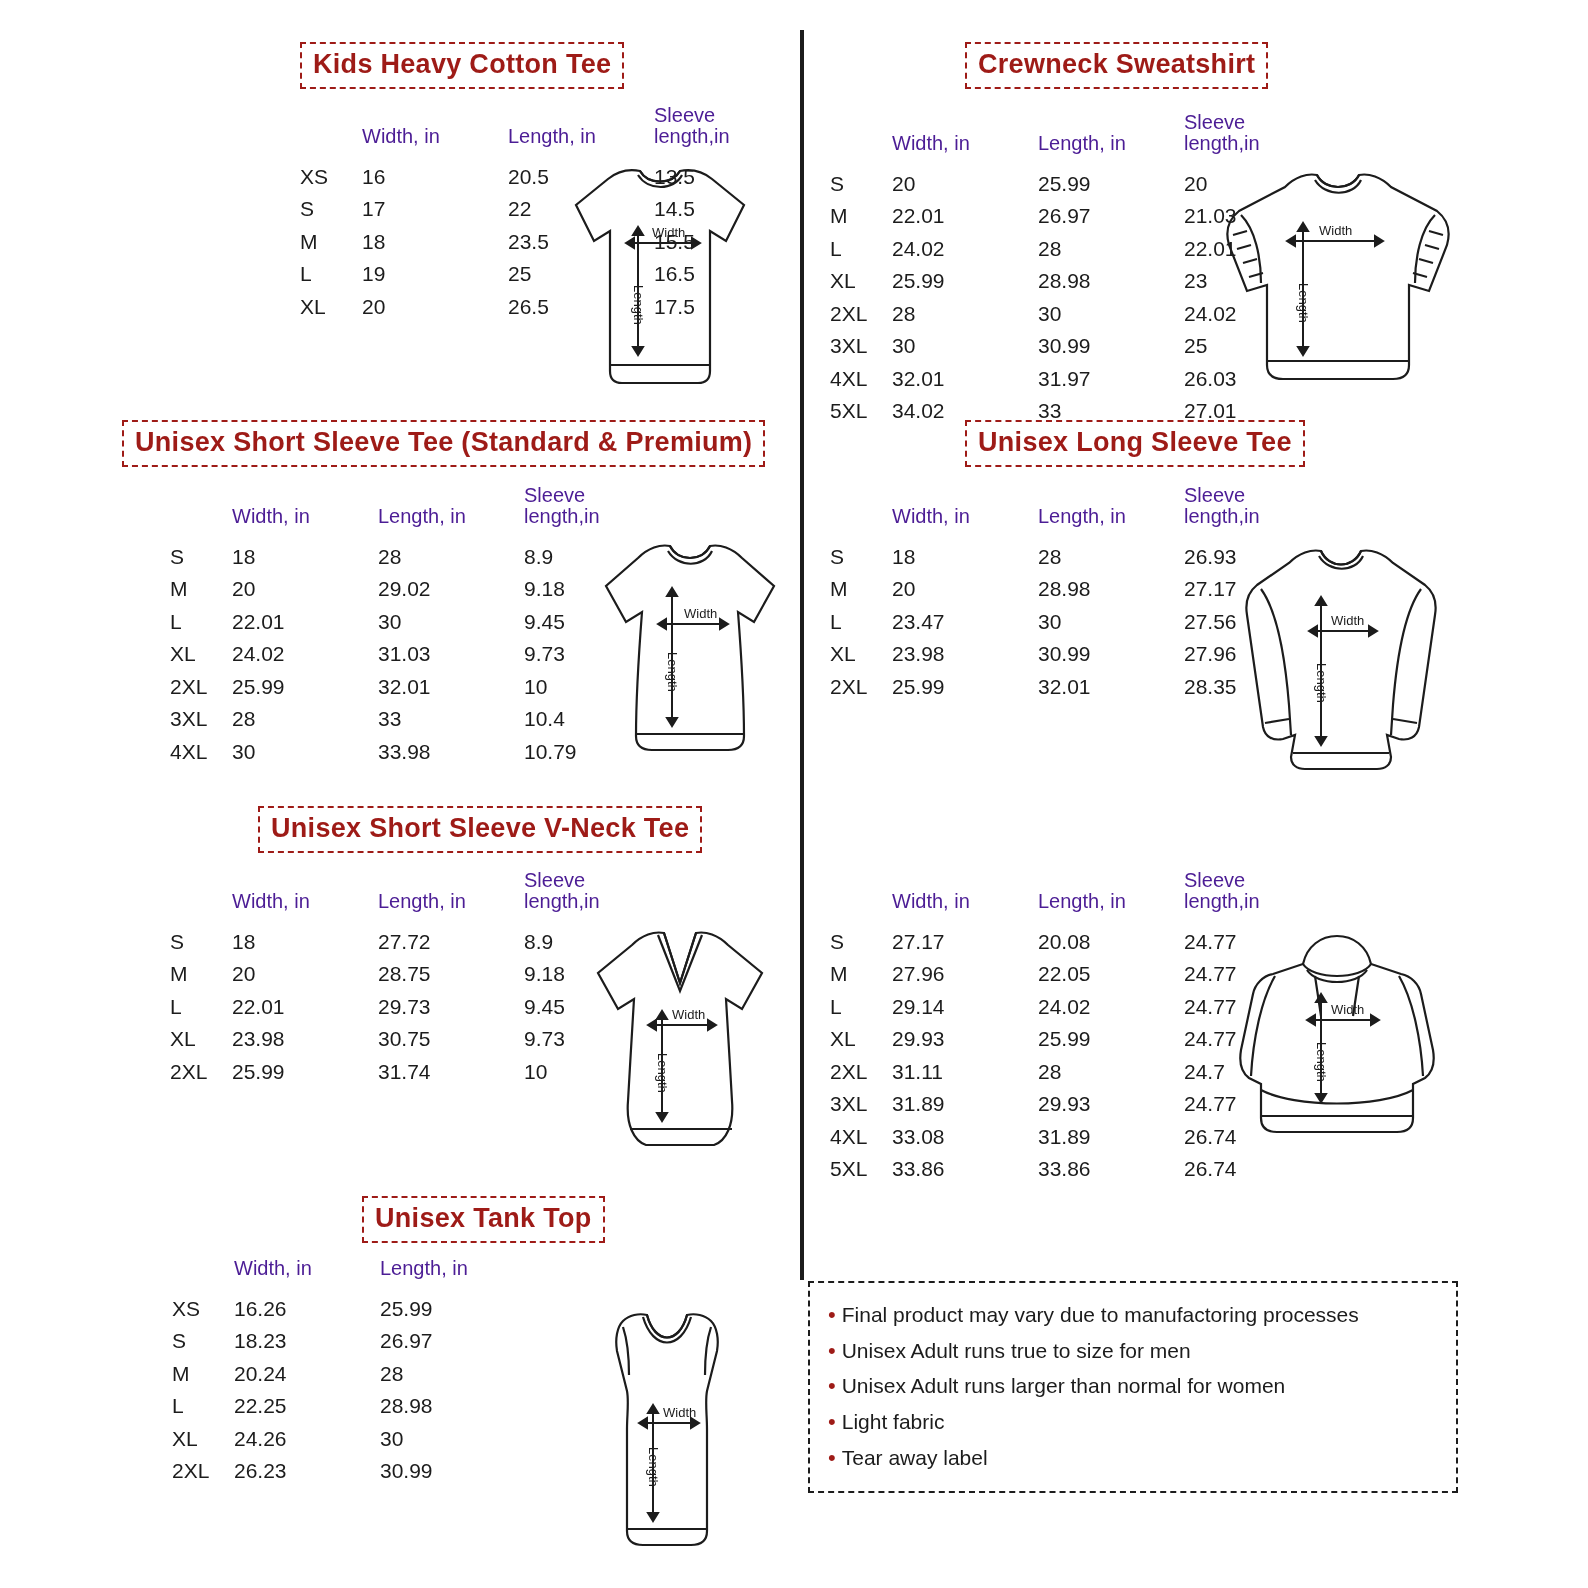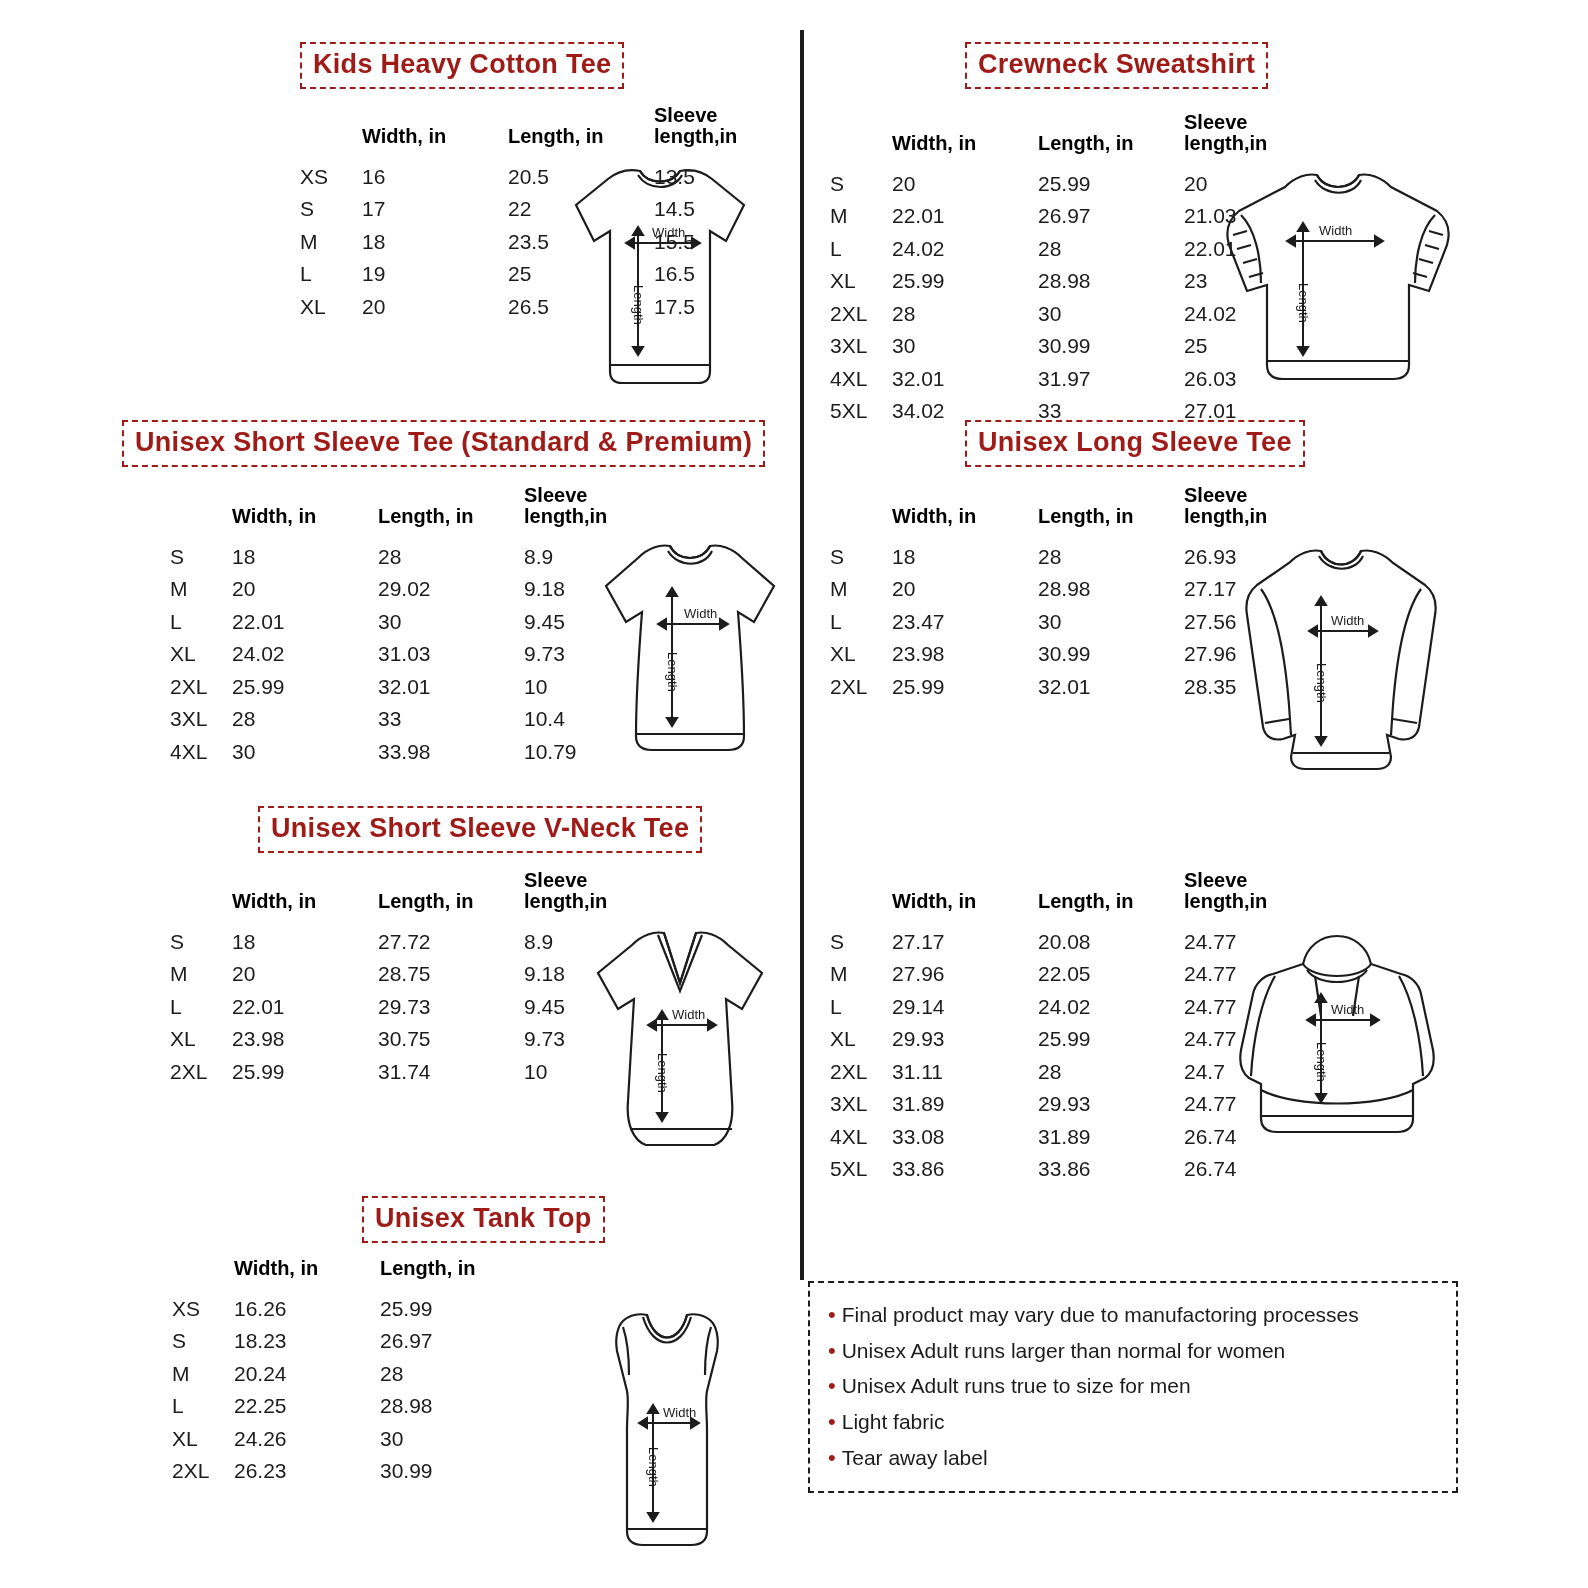--- a/index.html
+++ b/index.html
@@ -42,22 +42,22 @@
     letter-spacing: 0.3px;
     padding: 5px 11px 7px 11px;
     white-space: nowrap;
   }
   .tbl {
     margin-top: 16px;
     border-collapse: collapse;
     font-size: 21px;
   }
   .tbl th {
-    color: #000000;
-    font-weight: bold;
+    color: #4c1d95;
+    font-weight: normal;
     font-size: 20px;
     text-align: left;
     padding: 0 0 14px 0;
     vertical-align: bottom;
     line-height: 1.05;
     white-space: nowrap;
     margin-top: 22px;
   }
   .tbl td {
     padding: 1px 0;
@@ -687,20 +687,20 @@
         <polygon points="88,216 83,208 93,208" fill="#1c1c1c"></polygon>
       </g>
       <text class="dim-label" x="98" y="112">Width</text>
       <text class="dim-label" x="84" y="142" transform="rotate(90 84 142)">Length</text>
     </svg>
   </div>
 
   <div class="notes" style="left:808px; top:1281px; width:650px;">
     <ul>
       <li><span class="bullet">•</span><span>Final product may vary due to manufactoring processes</span></li>
+      <li><span class="bullet">•</span><span>Unisex Adult runs true to size for men</span></li>
       <li><span class="bullet">•</span><span>Unisex Adult runs larger than normal for women</span></li>
-      <li><span class="bullet">•</span><span>Unisex Adult runs true to size for men</span></li>
       <li><span class="bullet">•</span><span>Light fabric</span></li>
       <li><span class="bullet">•</span><span>Tear away label</span></li>
     </ul>
   </div>
 
 </div>
 
 </body></html>

